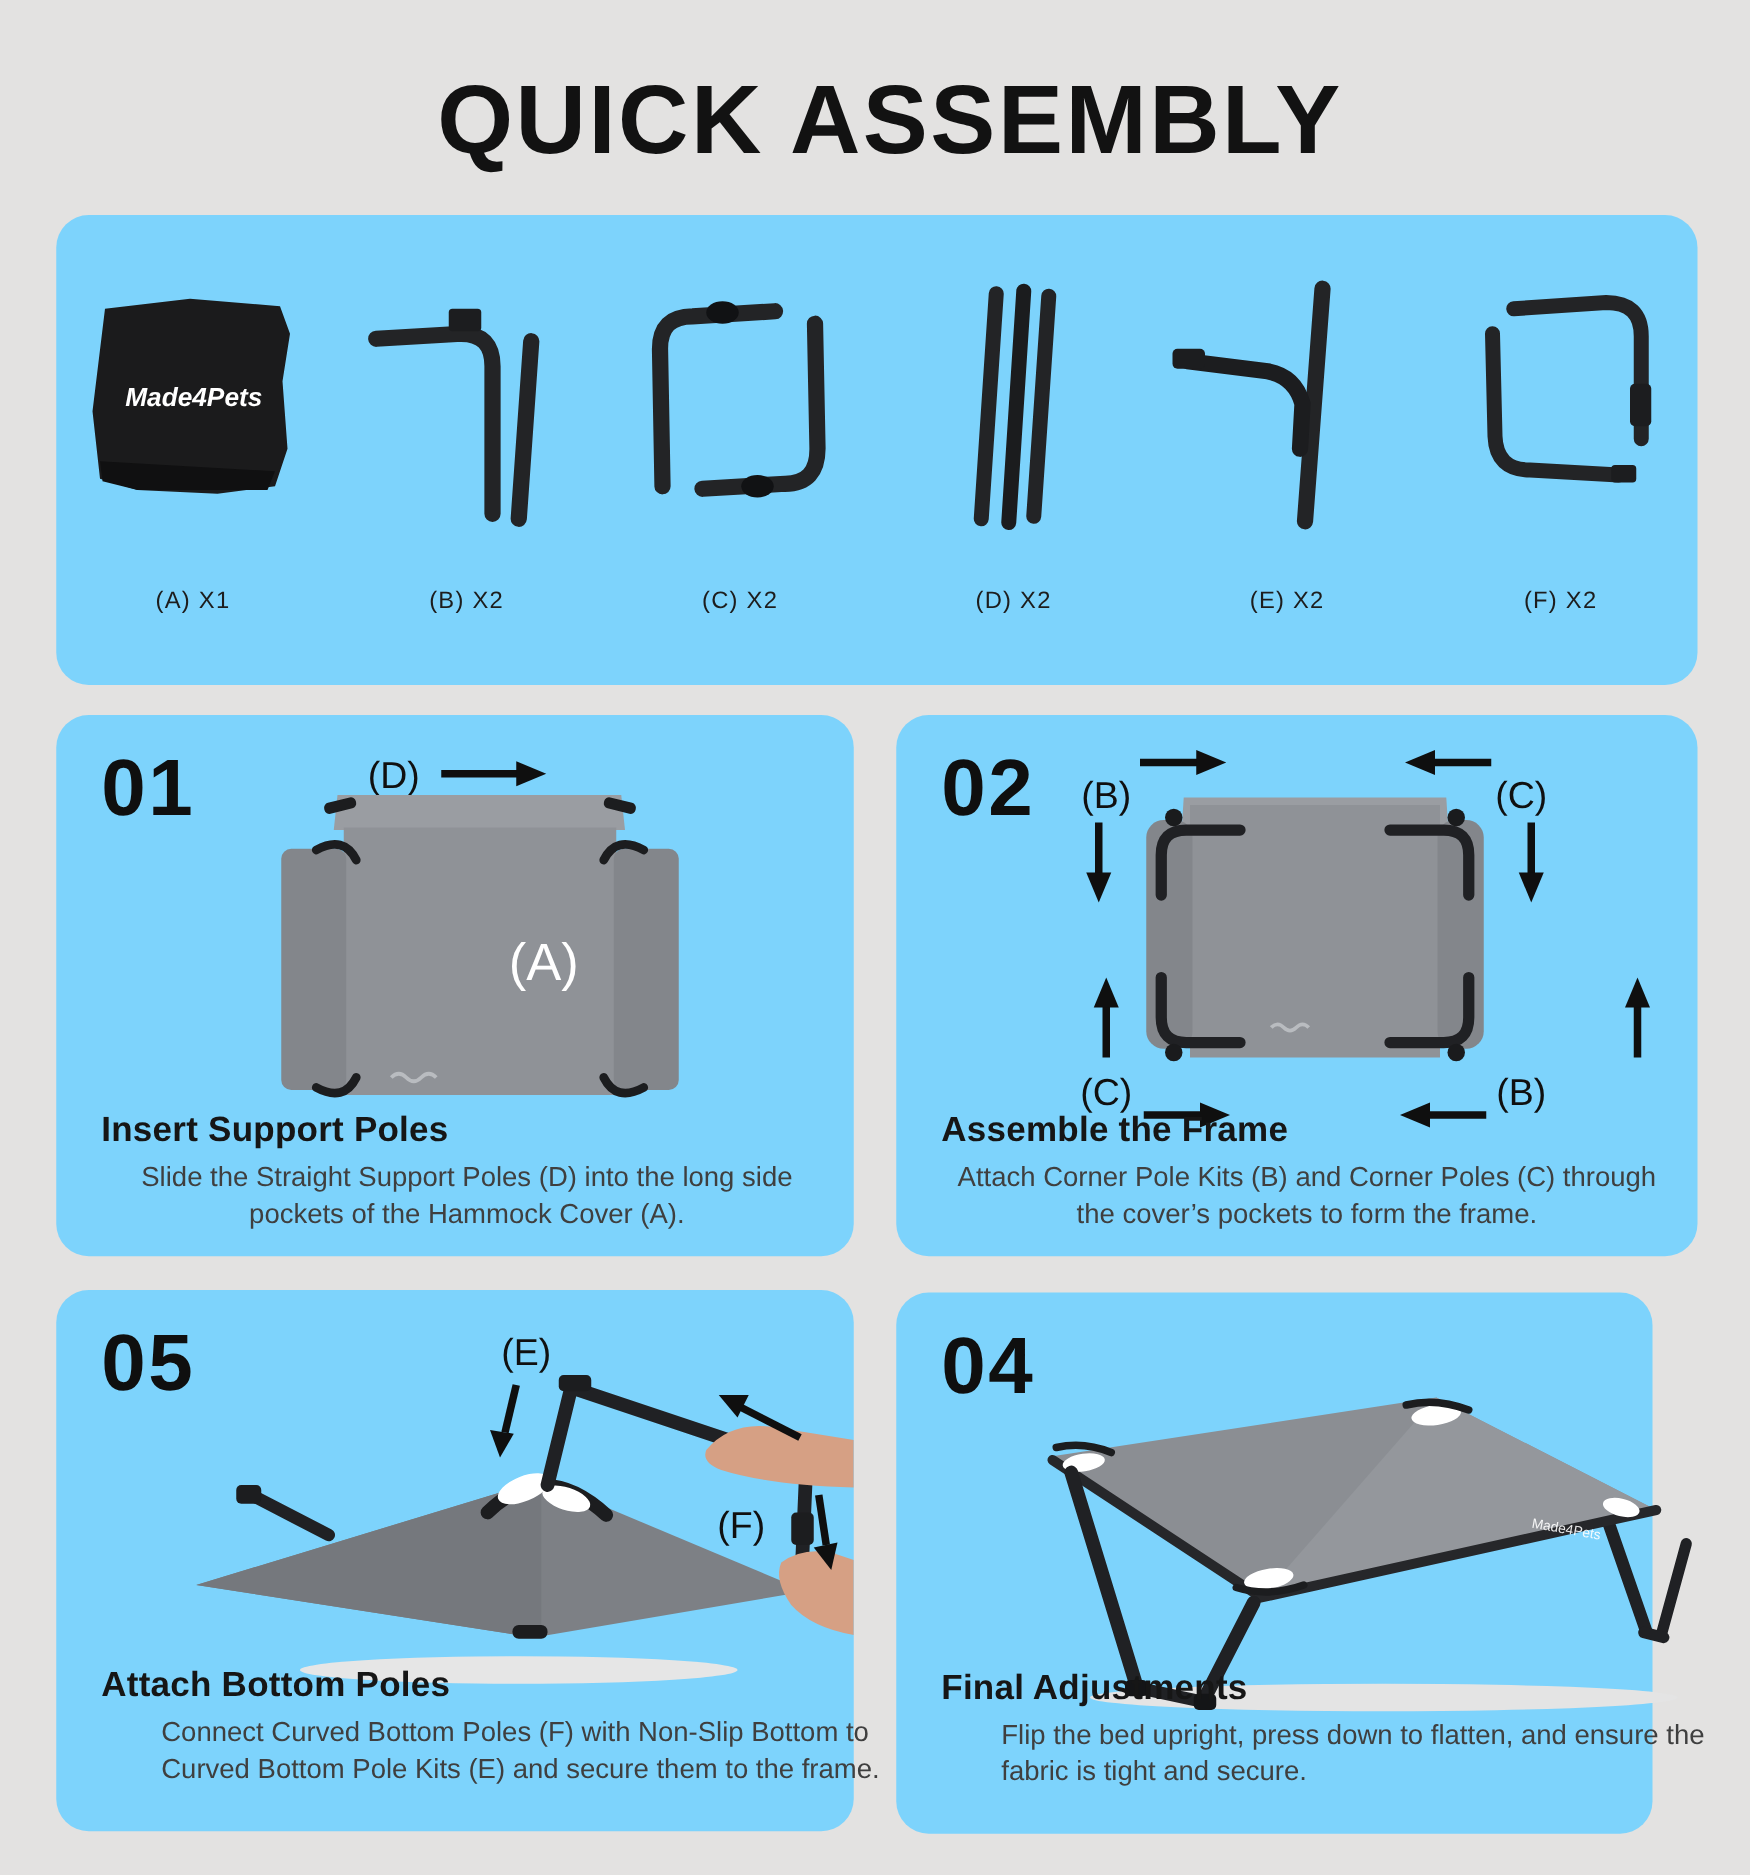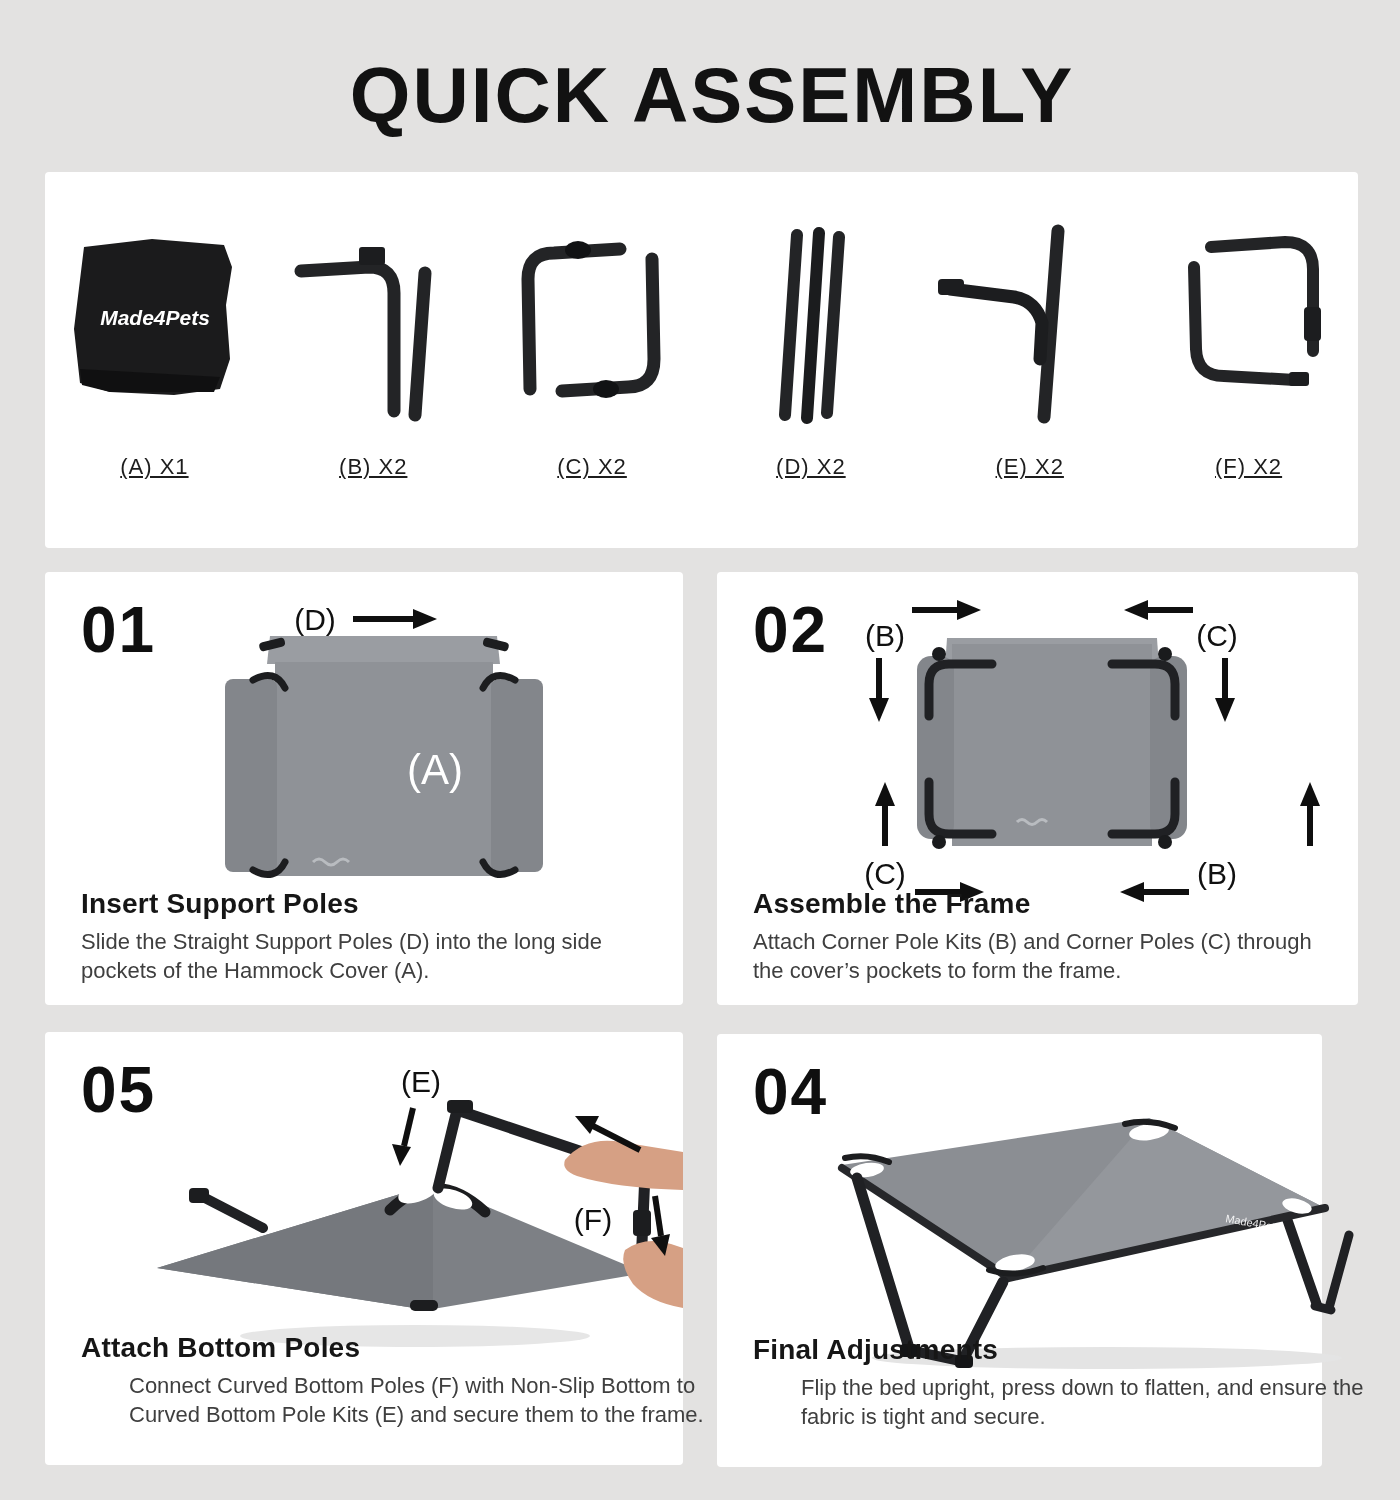--- a/index.html
+++ b/index.html
@@ -10,27 +10,27 @@
     position:relative;
     overflow:hidden;
   }
   .page{position:absolute;inset:0;}
   .page-title{
     position:absolute;top:44px;left:0;width:100%;
     text-align:center;font-size:78px;font-weight:700;
     letter-spacing:2px;color:#121212;margin:12px;line-height:1;
   }
   .panel{
-    position:absolute;background:#ffffff;border-radius:4px;
+    position:absolute;background:#7dd3fc;border-radius:26px;
   }
   .panel-parts{left:45px;top:172px;width:1313px;height:376px;
     display:flex;flex-direction:row;align-items:flex-start;padding-top:26px;box-sizing:border-box;}
   .part{flex:1 1 0;display:flex;flex-direction:column;align-items:center;}
   .part-img{height:252px;display:flex;align-items:center;justify-content:center;}
-  .part-label{margin-top:4px;font-size:22px;font-weight:500;color:#1d1d1d;letter-spacing:1px;text-decoration:underline;}
+  .part-label{margin-top:20px;font-size:19px;font-weight:500;color:#1d1d1d;letter-spacing:1px;}
   .panel-step{width:638px;height:433px;}
   .p01{left:45px;top:572px;}
   .p02{left:717px;top:572px;width:641px;}
   .p03{left:45px;top:1032px;}
   .p04{left:717px;top:1034px;width:605px;}
   .step-number{
     position:absolute;top:26px;left:36px;
     font-size:64px;font-weight:800;color:#0f0f0f;letter-spacing:2px;line-height:1;
   }
   .step-figure{position:absolute;left:0;top:12px;}
@@ -38,21 +38,21 @@
   .step-title{
     position:absolute;left:36px;margin:0;
     font-size:28px;font-weight:700;color:#161616;letter-spacing:0.2px;
   }
   .row1 .step-title{top:316px;text-align:center;}
   .row2 .step-title{top:300px;}
   .step-desc{
     position:absolute;left:36px;width:585px;margin:0;
     font-size:22px;line-height:1.3;color:#3f3f3f;
   }
-  .row1 .step-desc{top:356px;}
+  .row1 .step-desc{top:356px;text-align:center;}
   .row2 .step-desc{top:340px;margin-left:48px;}
   svg{font-family:inherit;display:block;}
   svg text{font-family:"Liberation Sans", sans-serif;}
   .fig-label{font-size:30px;fill:#101010;font-weight:500;}
 </style>
 </head>
 <body>
 
 <div class="page">
 

